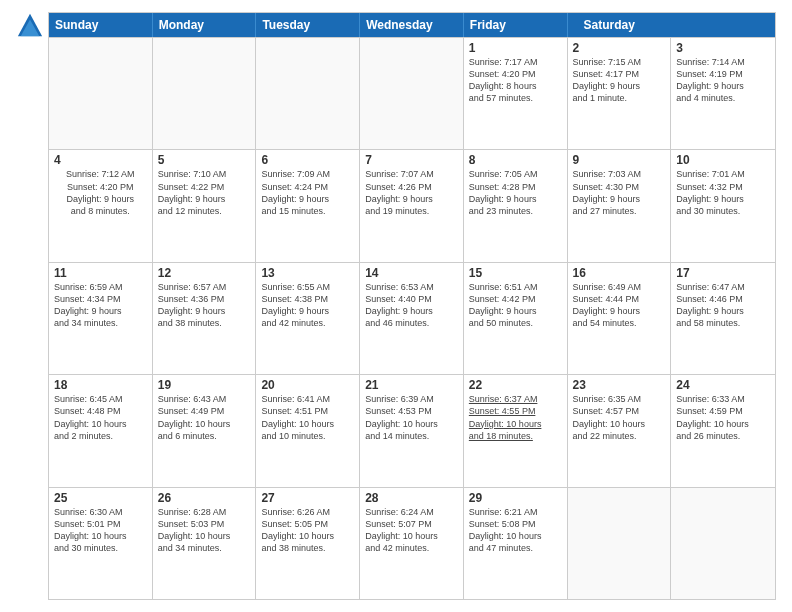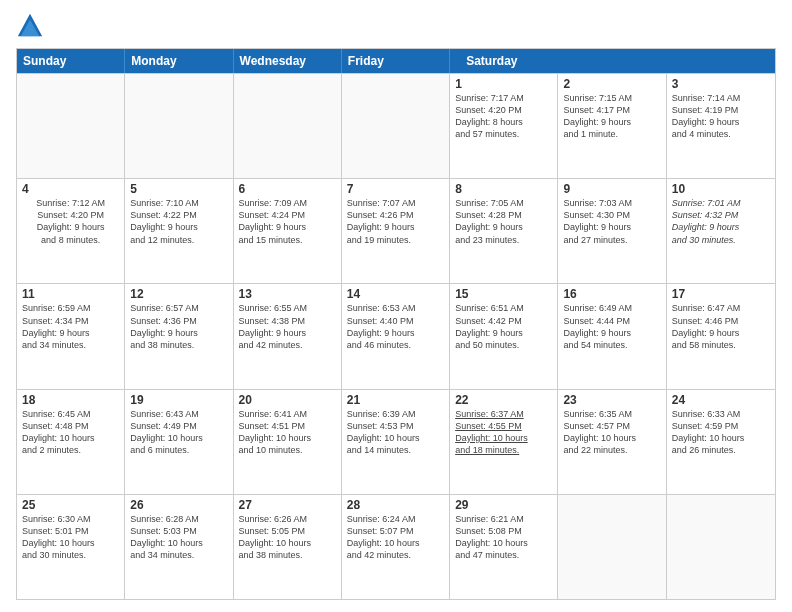--- a/index.html
+++ b/index.html
@@ -8,21 +8,20 @@
       background: #fff;
       width: 792px;
       height: 612px;
       overflow: hidden;
     }
     .page {
       width: 792px;
       height: 612px;
       padding: 12px 16px;
       display: flex;
-      flex-direction: column;
     }
     .header {
       display: flex;
       justify-content: space-between;
       align-items: flex-start;
       margin-bottom: 8px;
     }
     .logo {
       display: flex;
       align-items: center;
@@ -132,20 +131,21 @@
     <div class="title-section">
       <div class="month-title"></div>
       <div class="location"></div>
     </div>
   </div>
 
   <div class="calendar">
     <div class="cal-header-row">
     <div class="cal-header-cell">Sunday</div>
         <div class="cal-header-cell">Monday</div>
+        <div class="cal-header-cell">Tuesday</div>
         <div class="cal-header-cell">Wednesday</div>
         <div class="cal-header-cell">Friday</div>
         <div class="cal-header-cell">Saturday</div>
       </div>
     <div class="cal-body">
     <div class="cal-row">
           <div class="cal-cell empty"></div>
           <div class="cal-cell empty"></div>
           <div class="cal-cell empty"></div>
           <div class="cal-cell empty"></div>
@@ -209,21 +209,21 @@
           </div>
           <div class="cal-cell">
             <span class="day-num">9</span>
             <div class="cell-info" style="white-space: pre-line;">Sunrise: 7:03 AM
 Sunset: 4:30 PM
 Daylight: 9 hours
 and 27 minutes.</div>
           </div>
           <div class="cal-cell">
             <span class="day-num">10</span>
-            <div class="cell-info" style="white-space: pre-line; font-style: italic;">Sunrise: 7:01 AM
+            <div class="cell-info" style="white-space: pre-line;">Sunrise: 7:01 AM
 Sunset: 4:32 PM
 Daylight: 9 hours
 and 30 minutes.</div>
           </div>
         </div>
         <div class="cal-row">
           <div class="cal-cell">
             <span class="day-num">11</span>
             <div class="cell-info" style="white-space: pre-line;">Sunrise: 6:59 AM
 Sunset: 4:34 PM

